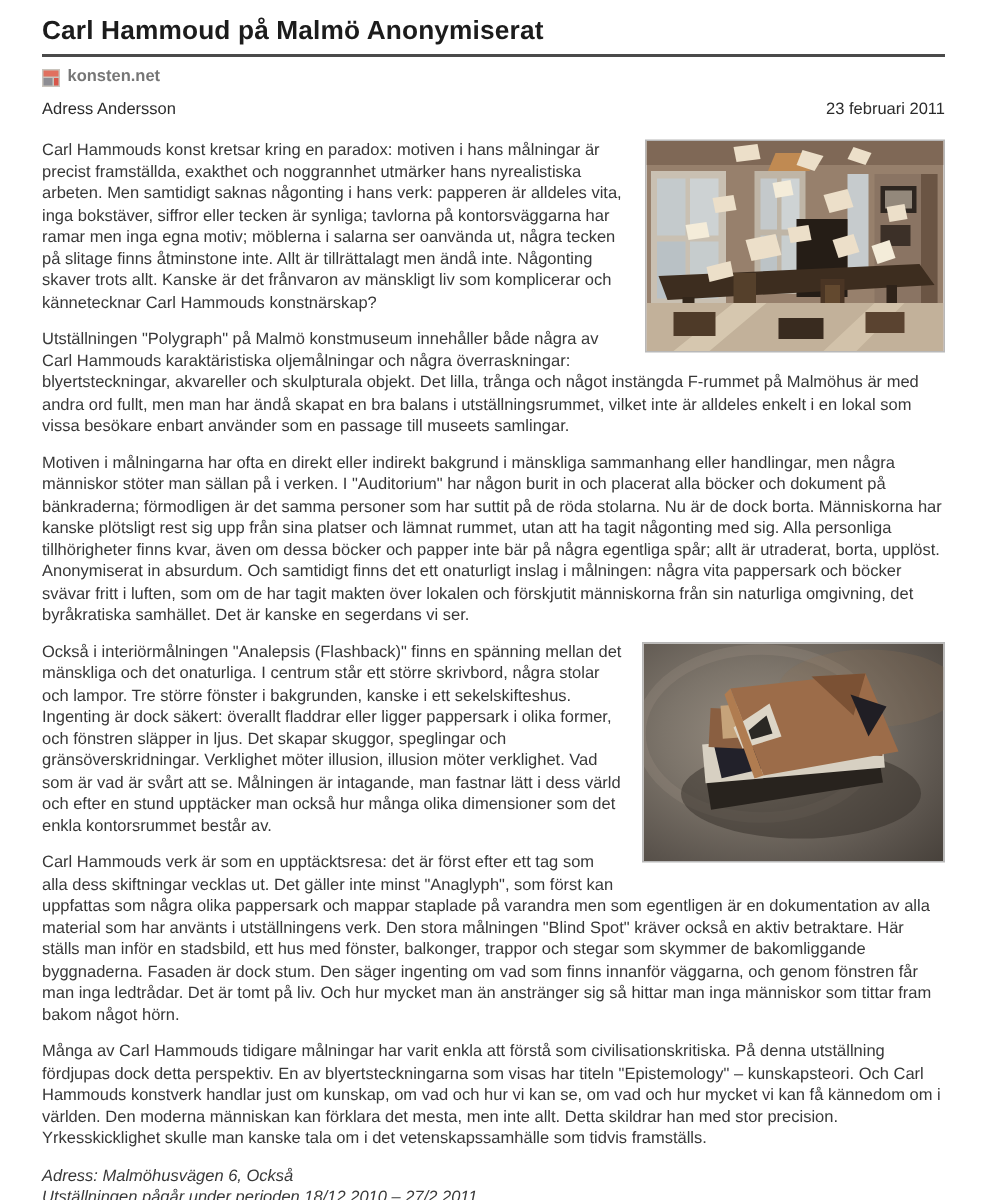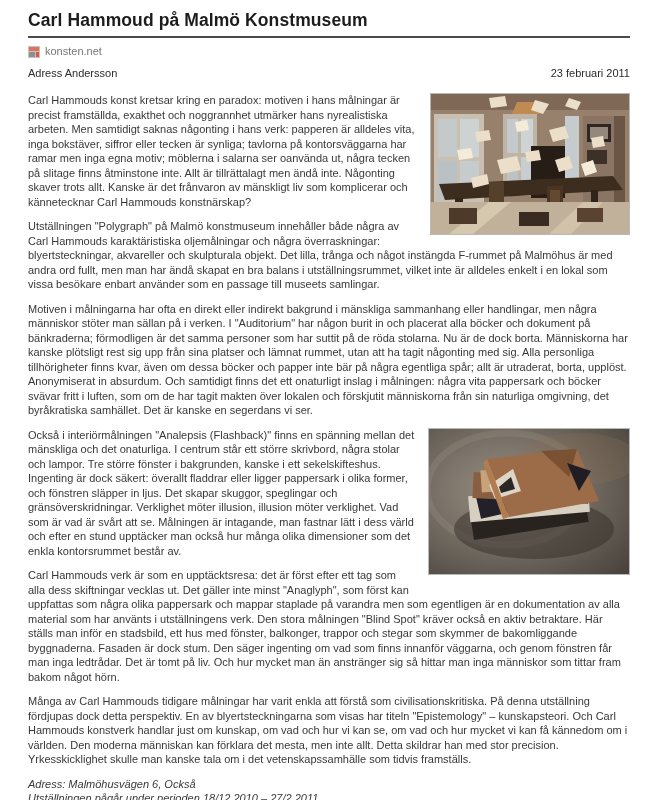--- a/index.html
+++ b/index.html
@@ -7,21 +7,21 @@
        color:var(--body-text,#383838);}
   .page{box-sizing:border-box;width:658px;height:800px;padding:8px 28px 0 28px;}
 
   h1{font-size:17.5px;line-height:20px;margin:2px 0 6px 0;color:var(--title-text,#1c1c1c);
      font-weight:bold;letter-spacing:.1px;}
   .divider{border:none;border-top:2px solid var(--divider,#4a4a4a);margin:0 0 7px 0;}
 
   .source-row{display:flex;align-items:center;gap:5px;font-size:11px;line-height:13px;
               color:var(--link-text,#9a9a9a);margin:0 0 9px 0;}
   .source-row a{text-decoration:none;color:inherit;display:flex;align-items:baseline;}
-  .source-row .domain{font-weight:normal;color:var(--link-domain,#767676);}
+  .source-row .domain{font-weight:bold;color:var(--link-domain,#767676);}
   .favicon{width:12px;height:12px;display:inline-block;flex:0 0 12px;}
 
   .meta-row{display:flex;justify-content:space-between;font-size:11px;line-height:13px;
             color:var(--meta-text,#2b2b2b);margin:0 0 13px 0;}
 
   .body{font-size:11px;line-height:14.5px;text-align:left;}
   .body p{margin:0 0 10px 0;}
 
   figure.art{float:right;margin:0 0 9px 13px;padding:0;border:1px solid var(--image-border,#b8b8b8);
              background:#fff;}
@@ -30,21 +30,21 @@
   .art2{margin-top:3px;}
 
   .address{font-style:italic;}
   .address span{display:block;}
 </style>
 </head>
 <body>
 
 <div class="page">
 
-  <h1>Carl Hammoud på Malmö Konstmuseum</h1>
+  <h1>Carl Hammoud på Malmö Anonymiserat</h1>
   <hr class="divider">
 
   <div class="source-row">
     <span class="favicon">
       <svg width="12" height="12" viewBox="0 0 12 12">
         <rect width="12" height="12" fill="#c9c4bd"></rect>
         <rect x="1" y="1" width="10" height="4" fill="#e0705f"></rect>
         <rect x="1" y="6" width="6" height="5" fill="#8d8d93"></rect>
         <rect x="8" y="6" width="3" height="5" fill="#d8564a"></rect>
       </svg>

